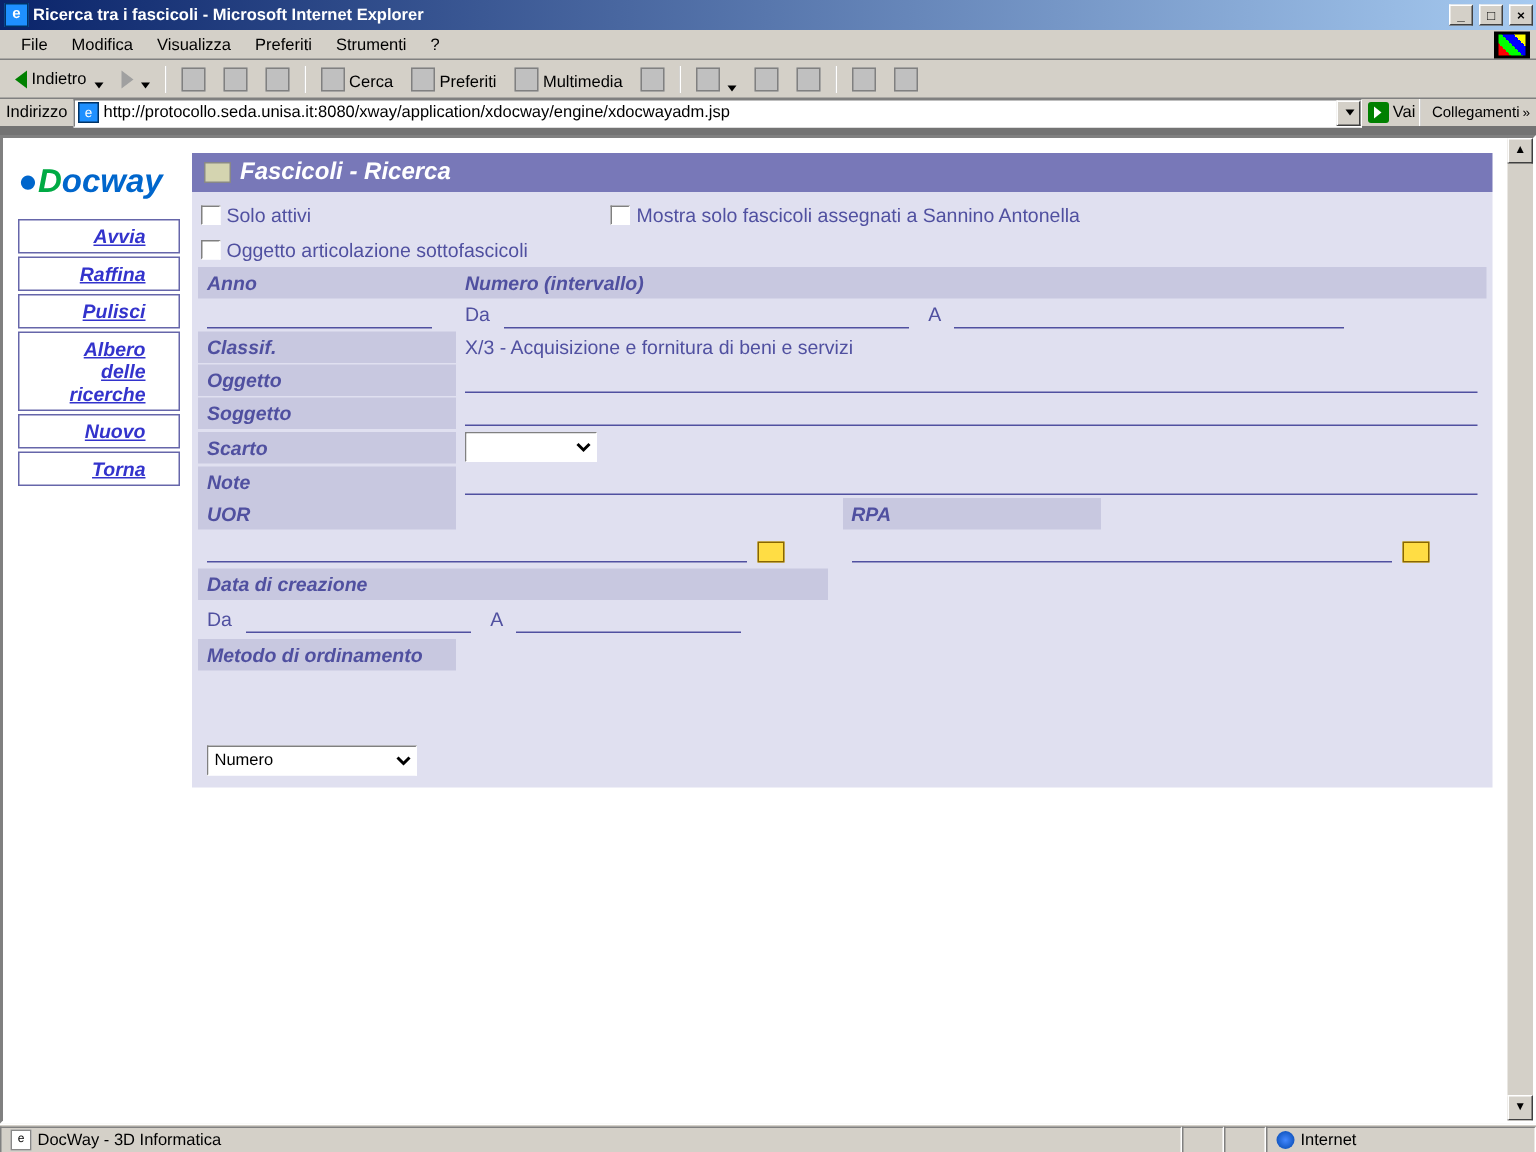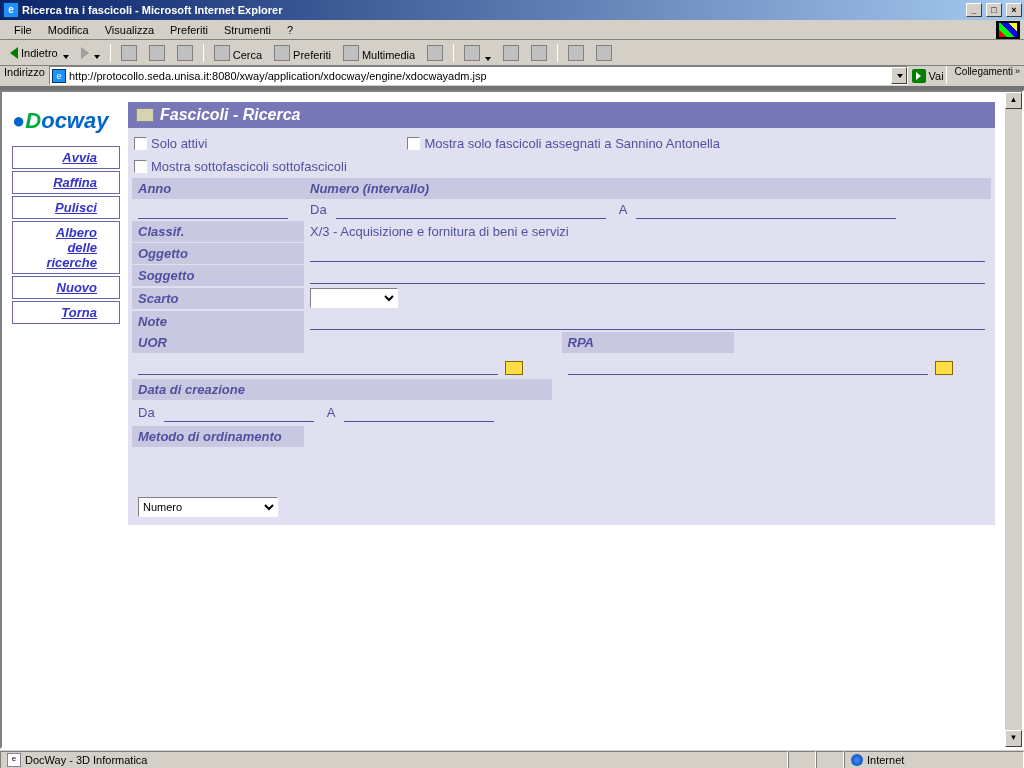--- a/index.html
+++ b/index.html
@@ -21,21 +21,21 @@
 
 .toolbar { background: #d4d0c8; height: 26px; display: flex; align-items: center; padding-left: 6px; border-bottom: 1px solid #808080; gap: 4px; }
 .tb-btn { padding: 2px 4px; font-size: 11px; display: flex; align-items: flex-end; gap: 3px; }
 .tb-sep { width: 1px; height: 18px; background: #808080; margin: 0 2px; border-right: 1px solid #fff; }
 .arrow-left-icon { border-right: 8px solid #008000; border-top: 6px solid transparent; border-bottom: 6px solid transparent; width: 0; height: 0; }
 .arrow-right-icon { border-left: 8px solid #a0a0a0; border-top: 6px solid transparent; border-bottom: 6px solid transparent; width: 0; height: 0; }
 .dropdown-arrow { border-top: 4px solid black; border-left: 3px solid transparent; border-right: 3px solid transparent; width: 0; height: 0; display: inline-block; margin-left: 2px; }
 .generic-icon { width: 16px; height: 16px; background: #c0c0c0; border: 1px solid #808080; }
 
 
-.addressbar { background: #d4d0c8; height: 24px; display: flex; padding: 0 4px; border-bottom: 4px solid #737373; }
+.addressbar { background: #d4d0c8; height: 24px; display: flex; align-items: center; padding: 0 4px; border-bottom: 6px solid #737373; }
 .addr-label { font-size: 11px; margin-right: 4px; }
 .addr-box { flex: 1; background: white; border: 1px solid; border-color: #808080 #fff #fff #808080; height: 19px; display: flex; align-items: center; padding-left: 2px; }
 .addr-ie-icon { width: 14px; height: 14px; background: #1e90ff; border: 1px solid #003366; font-size:9px; color:white; text-align:center; line-height:12px; margin-right: 3px; }
 .addr-text { font-size: 11px; flex: 1; }
 .addr-drop { width: 16px; height: 17px; background: #d4d0c8; border: 1px solid; border-color: #fff #404040 #404040 #fff; text-align: center; }
 .go-btn { margin-left: 4px; display: flex; align-items: center; gap: 3px; font-size: 11px; }
 .go-icon { width: 14px; height: 14px; background: #008000; border-radius: 2px; position: relative; }
 .go-icon::after { content: ''; position: absolute; left: 4px; top: 3px; border-left: 5px solid white; border-top: 4px solid transparent; border-bottom: 4px solid transparent; }
 .links-label { margin-left: 6px; font-size: 10px; }
 .dbl-arrow { font-size: 9px; margin-left: 2px; }
@@ -212,21 +212,21 @@
               <span>Solo attivi</span>
             </div>
             <div class="check-item right">
               <span class="chk"></span>
               <span>Mostra solo fascicoli assegnati a Sannino Antonella</span>
             </div>
           </div>
           <div class="check-row">
             <div class="check-item">
               <span class="chk"></span>
-              <span>Mostra sottofascicoli sottofascicoli</span>
+              <span>Oggetto articolazione sottofascicoli</span>
             </div>
           </div>
 
           <div class="field-row">
             <div class="field-label">Anno</div>
             <div class="field-label half">Numero (intervallo)</div>
           </div>
           <div class="field-row">
             <div style="width:172px; padding:2px 6px;">
               <input class="underline-input" style="width: 150px;">

